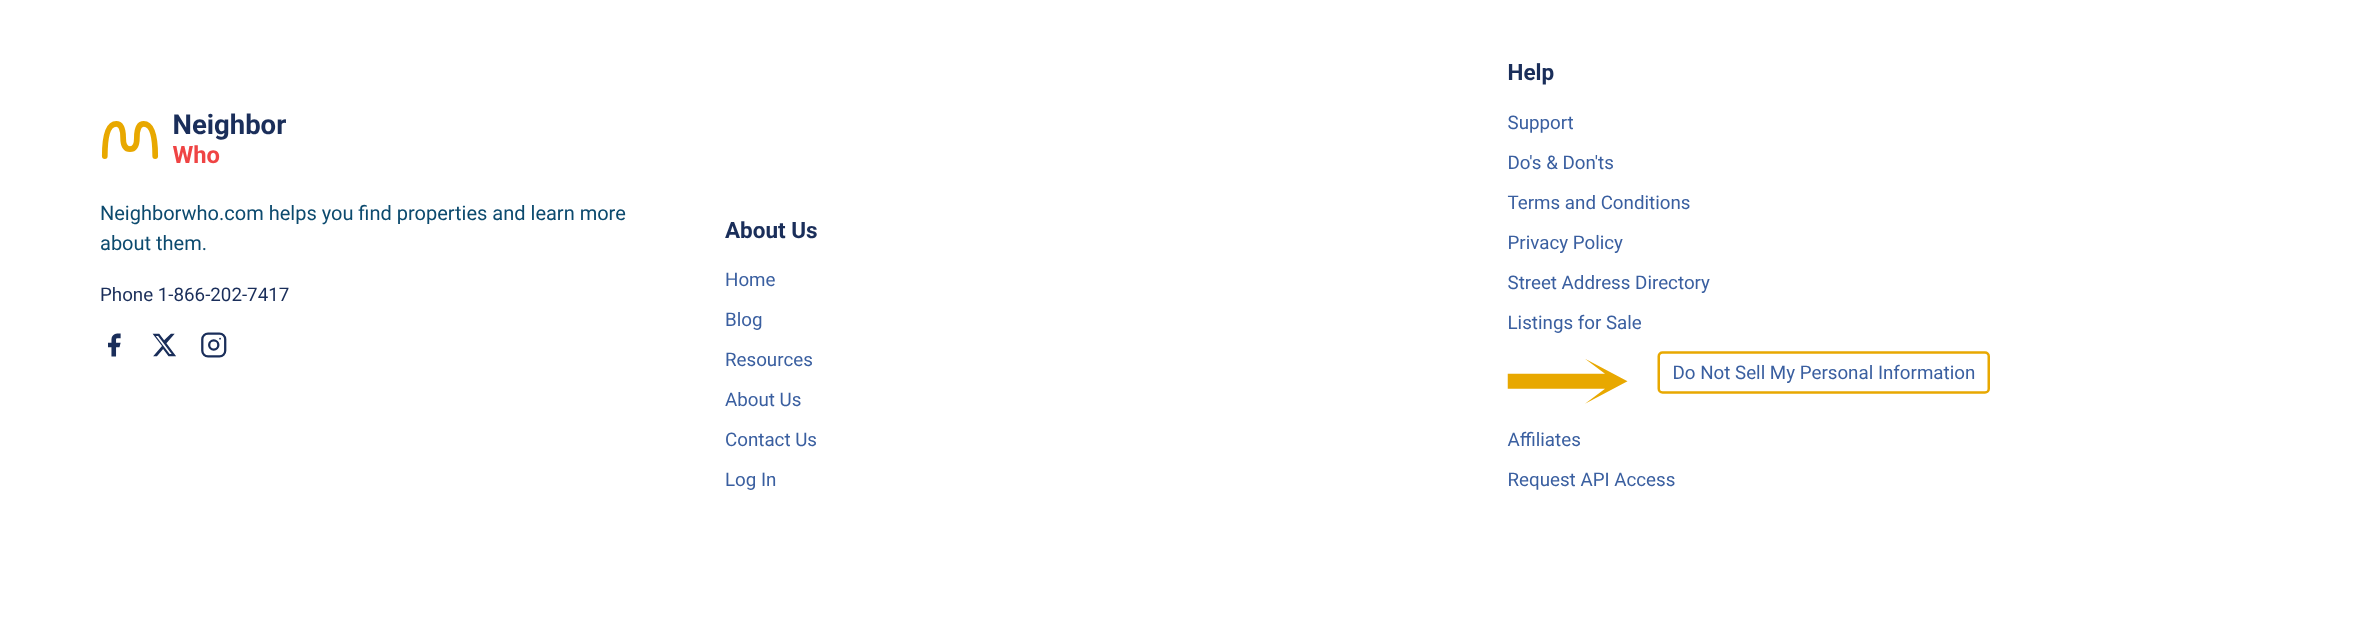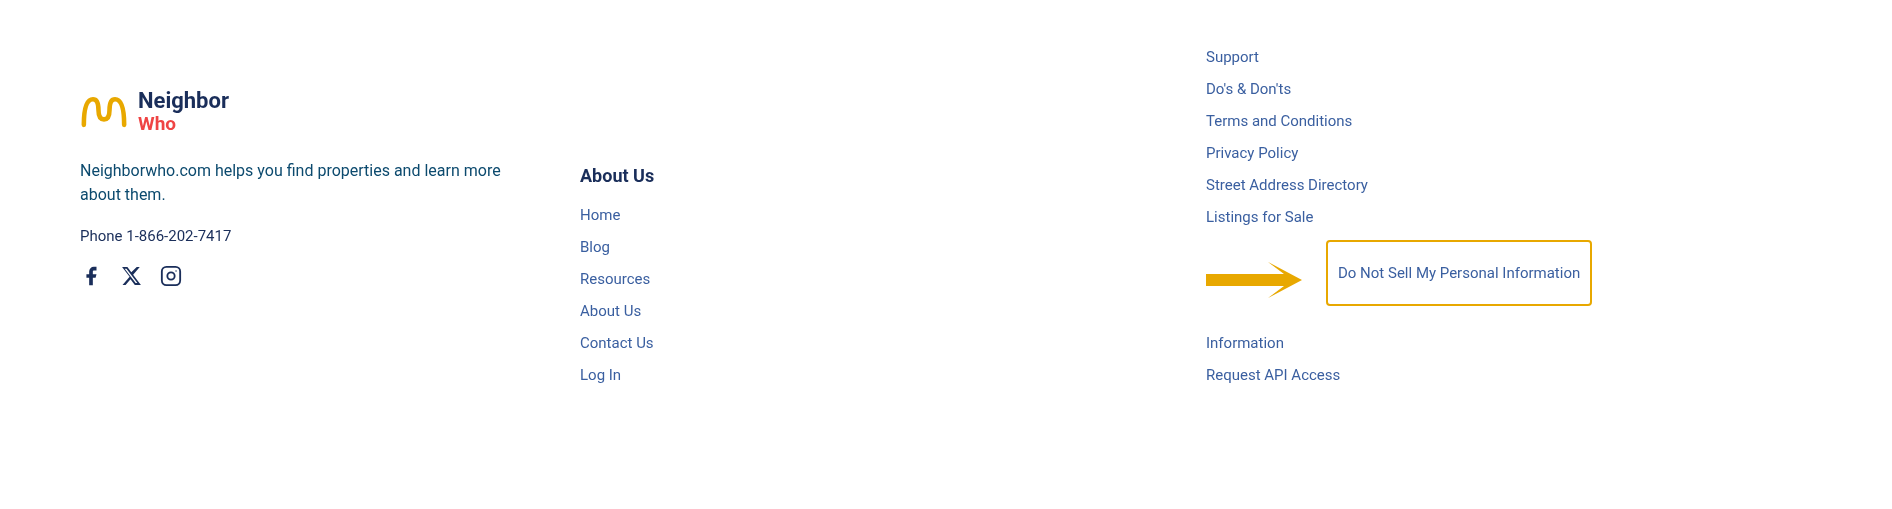--- a/index.html
+++ b/index.html
@@ -78,21 +78,21 @@
       display: block;
       font-size: 15px;
       color: #3a5fa0;
       margin-bottom: 14px;
       cursor: pointer;
       text-decoration: none;
     }
     .highlighted-link {
       display: inline-block;
       border: 2px solid #e8a800;
-      padding: 22px 10px;
+      padding: 6px 10px;
       border-radius: 4px;
       color: #3a5fa0;
       font-size: 15px;
       text-decoration: none;
       cursor: pointer;
       margin-bottom: 14px;
     }
     .arrow-wrapper {
       display: flex;
       align-items: center;
@@ -172,33 +172,34 @@
       <div class="nav-column-title">About Us</div>
       <a class="nav-link">Home</a>
       <a class="nav-link">Blog</a>
       <a class="nav-link">Resources</a>
       <a class="nav-link">About Us</a>
       <a class="nav-link">Contact Us</a>
       <a class="nav-link">Log In</a>
     </div>
 
     <div class="nav-column">
+      <div class="nav-column-title">Help</div>
       <a class="nav-link">Support</a>
       <a class="nav-link">Do's &amp; Don'ts</a>
       <a class="nav-link">Terms and Conditions</a>
       <a class="nav-link">Privacy Policy</a>
       <a class="nav-link">Street Address Directory</a>
       <a class="nav-link">Listings for Sale</a>
 
       <div class="arrow-wrapper">
 
         <svg class="arrow-svg" width="110" height="44" viewBox="0 0 110 44" fill="none" xmlns="http://www.w3.org/2000/svg">
           <path d="M0 16 H78 L62 4 L96 22 L62 40 L78 28 H0 Z" fill="#e8a800"></path>
         </svg>
         <a class="highlighted-link">Do Not Sell My Personal Information</a>
       </div>
 
-      <a class="nav-link">Information</a>
+      <a class="nav-link">Affiliates</a>
       <a class="nav-link">Request API Access</a>
     </div>
 
   </div>
 </footer>
 
 </body></html>

